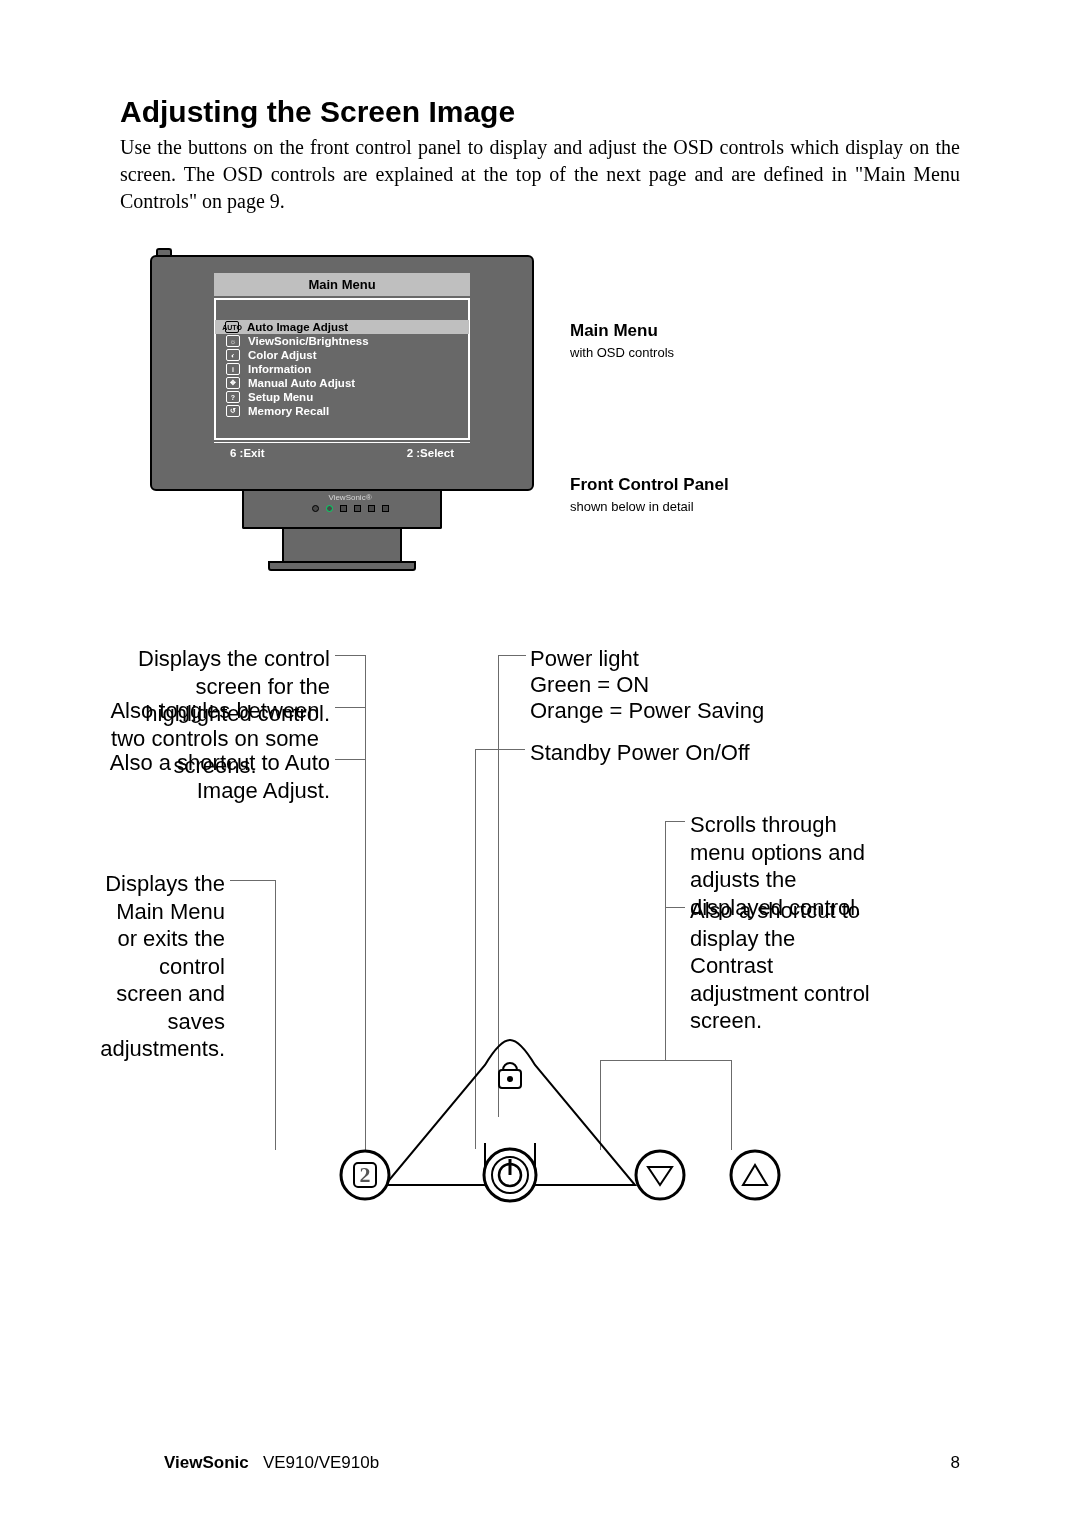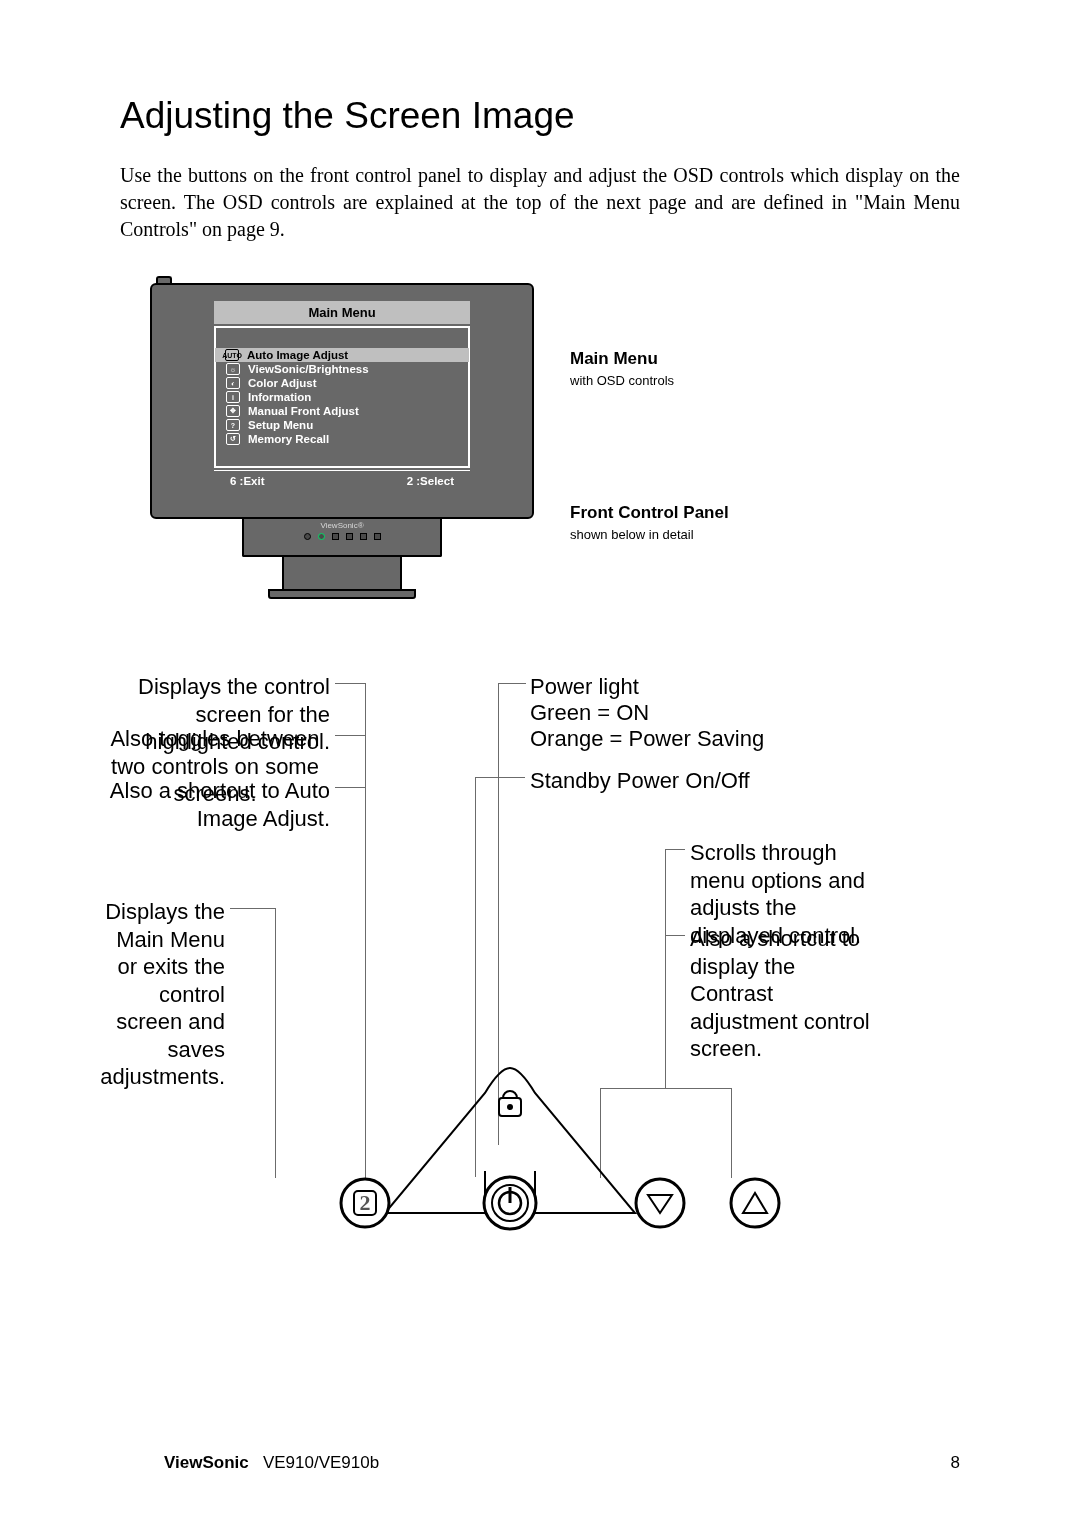--- a/index.html
+++ b/index.html
@@ -1,33 +1,33 @@
 <!DOCTYPE html>
 <html><head>
 <meta charset="utf-8">
 <style>
   * { box-sizing: border-box; margin: 0; padding: 0; }
   html, body { width: 1080px; height: 1528px; background: #fff; font-family: Arial, Helvetica, sans-serif; color: #000; }
   .page { position: relative; width: 1080px; height: 1528px; padding: 95px 120px 0 120px; }
-  .heading { font-size: 37px; font-weight: normal; margin-bottom: 25px; }
+  .heading { font-size: 30px; font-weight: bold; margin-bottom: 5px; }
   .para { font-size: 20px; line-height: 1.35; text-align: justify; margin-bottom: 40px; font-family: "Times New Roman", serif; }
 
   
   .monitor-zone { position: relative; height: 320px; margin-left: 30px; margin-top: 10px; }
   .monitor-frame { position: absolute; left: 0; top: 0; width: 384px; height: 236px; border: 2px solid #000; border-radius: 6px; background: #686868; }
   .monitor-top { position: absolute; left: 6px; top: -7px; width: 16px; height: 10px; border: 2px solid #000; border-bottom: none; border-radius: 3px 3px 0 0; background: #686868; }
   .screen { position: absolute; left: 16px; top: 16px; right: 16px; bottom: 16px; background: #686868; }
   .osd-title { background: #bfbfbf; color: #000; text-align: center; font-weight: bold; font-size: 13px; padding: 4px 0; margin: 0 46px 2px 46px; }
   .osd-box { margin: 0 46px; border: 2px solid #fff; padding: 20px 0; }
   .osd-row { display: flex; align-items: center; gap: 8px; font-size: 11.5px; font-weight: bold; color: #fff; padding: 1px 10px; }
   .osd-row.sel { background: #bfbfbf; color: #000; margin: 0 -1px; }
   .osd-ico { width: 14px; height: 12px; border: 1px solid #fff; border-radius: 2px; display: inline-flex; align-items: center; justify-content: center; font-size: 7px; color: #fff; }
   .osd-row.sel .osd-ico { border-color: #000; color: #000; }
   .osd-foot { display: flex; justify-content: space-between; font-size: 11.5px; font-weight: bold; color: #fff; padding: 4px 16px 0 16px; margin: 0 46px; border-top: 1px solid #fff; margin-top: 2px; }
-  .bezel { position: absolute; left: 92px; top: 236px; width: 200px; height: 38px; background: #686868; border: 2px solid #000; border-top: none; border-radius: 0 0 2px 2px; }
+  .bezel { position: absolute; left: 92px; top: 236px; width: 200px; height: 38px; background: #686868; border: 2px solid #000; border-top: none; border-radius: 0 0 2px 2px; padding-left: 8px; }
   .brand { position: absolute; width: 100%; text-align: center; top: 2px; font-size: 8px; color: #d7d7d7; font-style: italic; }
   .brand span { font-style: normal; }
   .bezel-dots { position: absolute; top: 14px; width: 100%; display: flex; justify-content: center; gap: 7px; }
   .bd { width: 7px; height: 7px; border: 1px solid #000; background: #4a4a4a; }
   .bd.c { border-radius: 50%; }
   .bd.p { border-color: #0d6; border-radius: 50%; }
   .stand { position: absolute; left: 132px; top: 274px; width: 120px; height: 36px; border: 2px solid #000; border-top: none; background: #686868; }
   .foot1 { position: absolute; left: 118px; top: 306px; width: 148px; height: 10px; border: 2px solid #000; background: #686868; border-radius: 0 0 3px 3px; }
 
   .side-labels { position: absolute; left: 420px; top: 66px; }
@@ -81,21 +81,21 @@
           <div class="osd-row">
             <span class="osd-ico">◐</span>
             <span>Color Adjust</span>
           </div>
           <div class="osd-row">
             <span class="osd-ico">i</span>
             <span>Information</span>
           </div>
           <div class="osd-row">
             <span class="osd-ico">✥</span>
-            <span>Manual Front Adjust</span>
+            <span>Manual Auto Adjust</span>
           </div>
           <div class="osd-row">
             <span class="osd-ico">?</span>
             <span>Setup Menu</span>
           </div>
           <div class="osd-row">
             <span class="osd-ico">↺</span>
             <span>Memory Recall</span>
           </div>
         </div>

